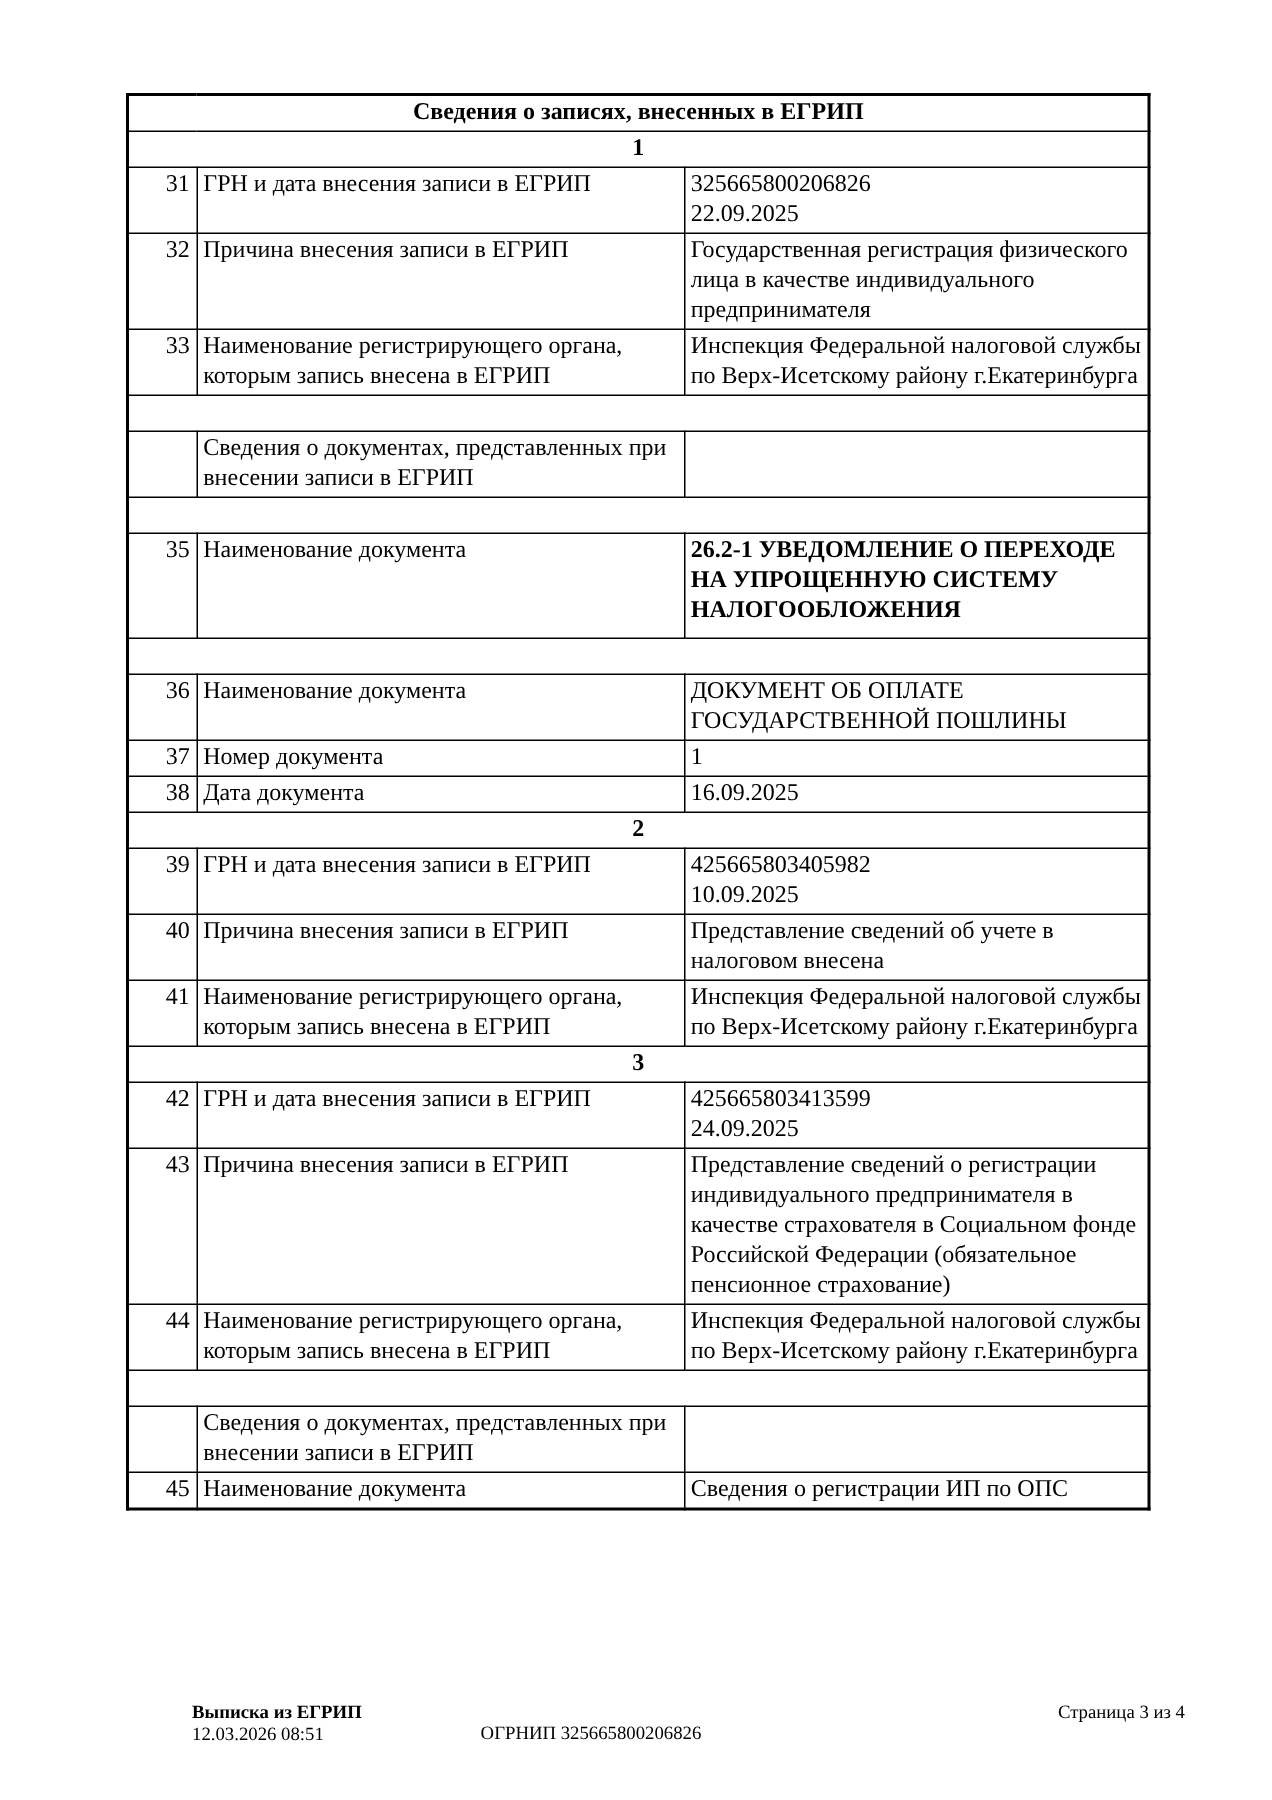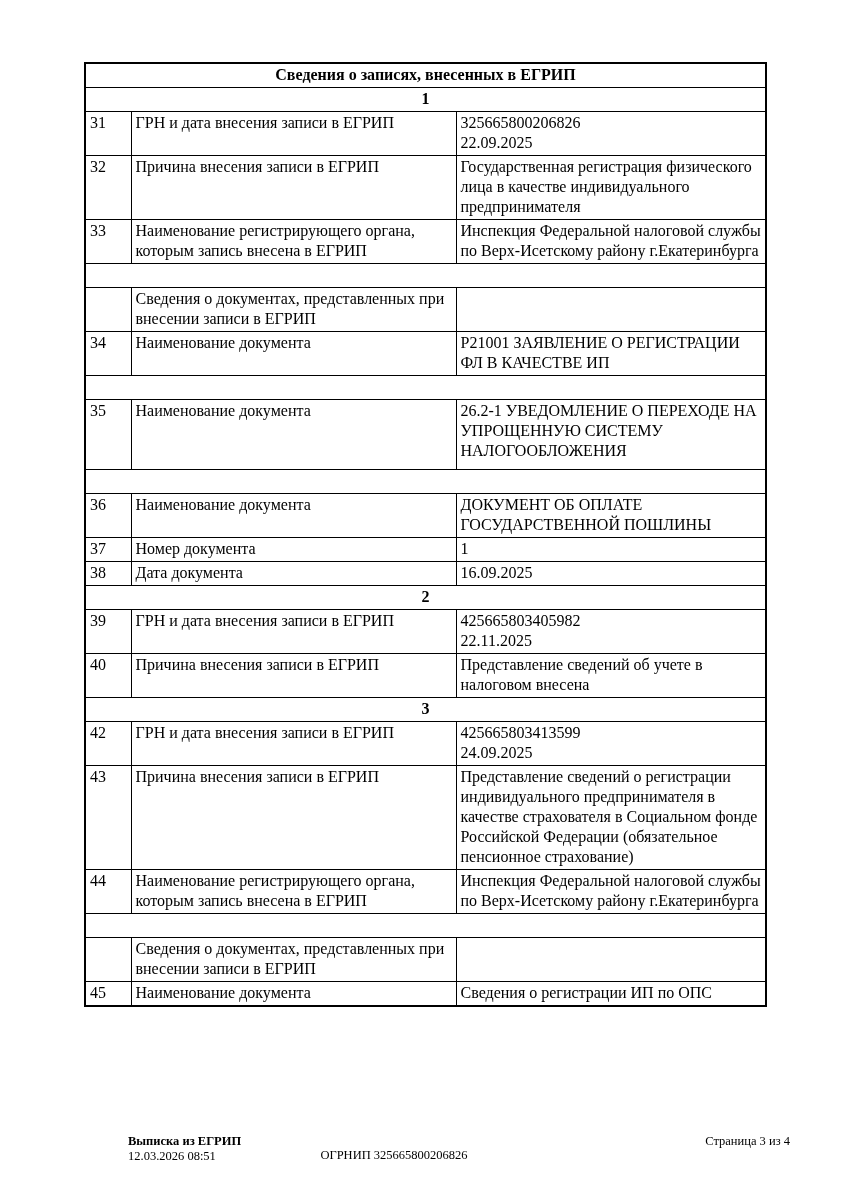--- a/index.html
+++ b/index.html
@@ -31,29 +31,29 @@
   }
   table.egrip { border: 2px solid #000000; }
   .title-cell {
     text-align: center;
     font-weight: bold;
   }
   .section-cell {
     text-align: center;
     font-weight: bold;
   }
-  .num-cell { text-align: left; padding-left: 2px; padding-right: 2px; margin-top: 24px; }
+  .num-cell { text-align: right; padding-left: 2px; padding-right: 2px; margin-top: 24px; }
   .value-cell { white-space: pre-line; }
   .empty-cell {
     height: 17px;
     padding: 0;
     font-size: 2px;
     line-height: 2px;
   }
-  .tall-cell { height: 70px; }
+  .tall-cell { height: 70px; font-weight: bold; }
   .footer {
     position: absolute;
     left: 0; top: 1134px; width: 848px;
     font-size: 12.5px;
     line-height: 15px;
   }
   .footer-left {
     position: absolute; left: 84px; top: 0; margin-left: 44px;
   }
   .footer-doc-type { font-weight: bold; }
@@ -103,25 +103,20 @@
         </tr>
         <tr>
           <td colspan="3" class="empty-cell">&nbsp;</td>
         </tr>
         <tr>
           <td class="num-cell"></td>
           <td class="label-cell">Сведения о документах, представленных при внесении записи в ЕГРИП</td>
           <td class="value-cell"></td>
         </tr>
         <tr>
-          <td class="num-cell">34</td>
-          <td class="label-cell">Наименование документа</td>
-          <td class="value-cell">Р21001 ЗАЯВЛЕНИЕ О РЕГИСТРАЦИИ ФЛ В КАЧЕСТВЕ ИП</td>
-        </tr>
-        <tr>
           <td colspan="3" class="empty-cell">&nbsp;</td>
         </tr>
         <tr>
           <td class="num-cell">35</td>
           <td class="label-cell">Наименование документа</td>
           <td class="value-cell tall-cell">26.2-1 УВЕДОМЛЕНИЕ О ПЕРЕХОДЕ НА УПРОЩЕННУЮ СИСТЕМУ НАЛОГООБЛОЖЕНИЯ</td>
         </tr>
         <tr>
           <td colspan="3" class="empty-cell">&nbsp;</td>
         </tr>
@@ -140,26 +135,31 @@
           <td class="label-cell">Дата документа</td>
           <td class="value-cell">16.09.2025</td>
         </tr>
         <tr>
           <td colspan="3" class="section-cell">2</td>
         </tr>
         <tr>
           <td class="num-cell">39</td>
           <td class="label-cell">ГРН и дата внесения записи в ЕГРИП</td>
           <td class="value-cell">425665803405982
-22.11.2025</td>
+10.09.2025</td>
         </tr>
         <tr>
           <td class="num-cell">40</td>
           <td class="label-cell">Причина внесения записи в ЕГРИП</td>
           <td class="value-cell">Представление сведений об учете в налоговом внесена</td>
+        </tr>
+        <tr>
+          <td class="num-cell">41</td>
+          <td class="label-cell">Наименование регистрирующего органа, которым запись внесена в ЕГРИП</td>
+          <td class="value-cell">Инспекция Федеральной налоговой службы по Верх-Исетскому району г.Екатеринбурга</td>
         </tr>
         <tr>
           <td colspan="3" class="section-cell">3</td>
         </tr>
         <tr>
           <td class="num-cell">42</td>
           <td class="label-cell">ГРН и дата внесения записи в ЕГРИП</td>
           <td class="value-cell">425665803413599
 24.09.2025</td>
         </tr>

